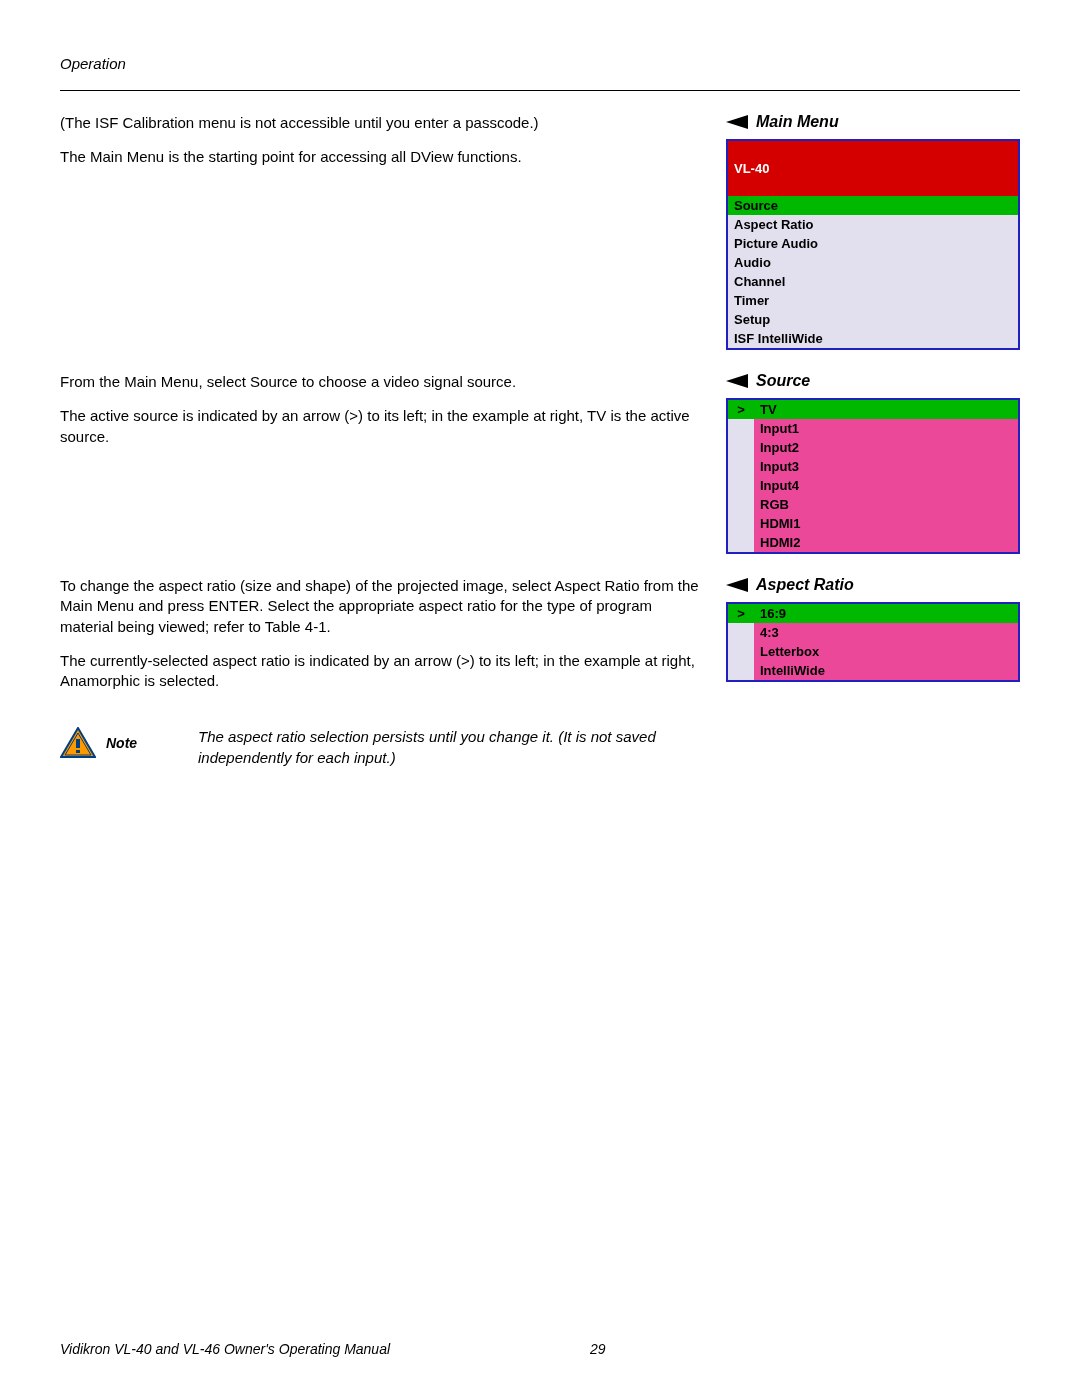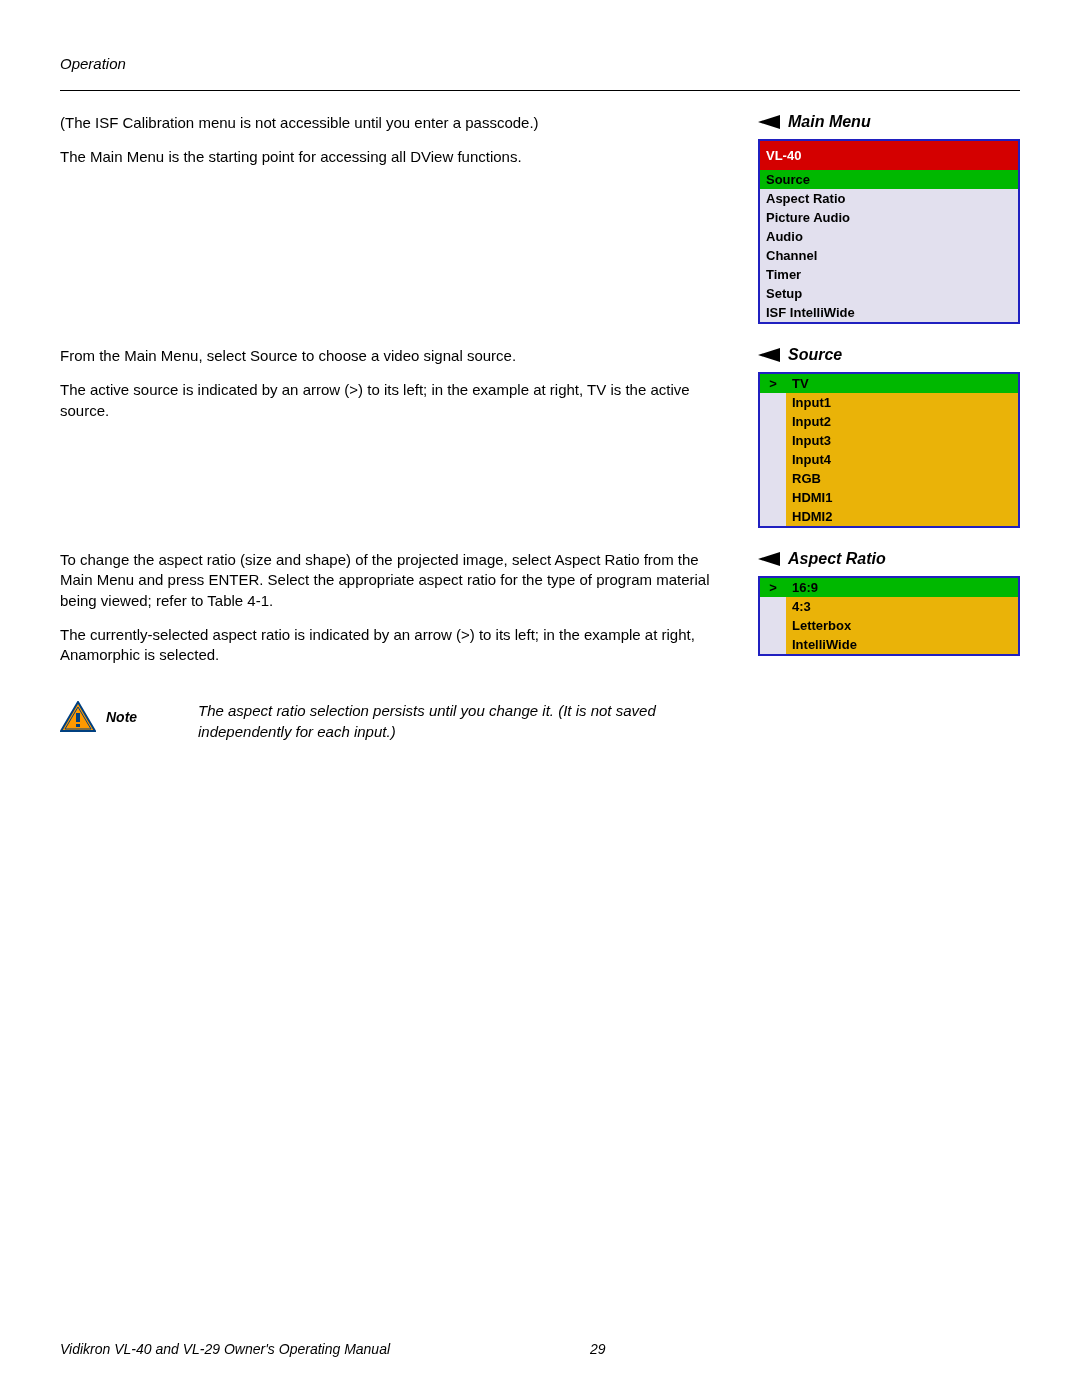--- a/index.html
+++ b/index.html
@@ -35,55 +35,55 @@
   }
   .body-text {
     flex: 1;
     padding-right: 25px;
     line-height: 1.35;
   }
   .body-text p {
     margin-bottom: 14px;
   }
   .side {
-    width: 262px;
+    width: 294px;
     flex-shrink: 0;
   }
   .side-heading {
     display: flex;
     align-items: center;
     font-weight: bold;
     font-style: italic;
     font-size: 16px;
     margin-bottom: 8px;
   }
   .side-heading svg { margin-right: 8px; }
   .menu-box {
     border: 2px solid #2020c0;
     font-size: 13px;
     font-weight: bold;
   }
   .menu-header-red {
     background: #d40000;
     color: #fff;
-    padding: 7px 6px;
+    padding: 20px 6px;
   }
   .menu-row {
     display: flex;
   }
   .menu-arrow-col {
     width: 26px;
     text-align: center;
     padding: 2px 0;
     background: #e2e0ee;
   }
   .menu-label-col {
     flex: 1;
     padding: 2px 6px;
-    background: #eab308;
+    background: #ec4899;
   }
   .menu-row.selected .menu-arrow-col,
   .menu-row.selected .menu-label-col {
     background: #00b800;
   }
   .menu-box-main .menu-item {
     background: #e2e0ee;
     padding: 2px 6px;
   }
   .menu-box-main .menu-item.selected {
@@ -256,16 +256,16 @@
         <polygon points="18,6 31,28 5,28" fill="none" stroke="#004080" stroke-width="1"></polygon>
         <rect x="16" y="12" width="4" height="9" fill="#004080"></rect>
         <rect x="16" y="23" width="4" height="3" fill="#004080"></rect>
       </svg>
       <span class="note-label">Note</span>
     </div>
     <div class="note-text">The aspect ratio selection persists until you change it. (It is not saved independently for each input.)</div>
   </div>
 
   <div class="footer">
-    <span class="footer-title">Vidikron VL-40 and VL-29 Owner's Operating Manual</span>
+    <span class="footer-title">Vidikron VL-40 and VL-46 Owner's Operating Manual</span>
     <span class="footer-page">29</span>
   </div>
 </div>
 
 </body></html>

